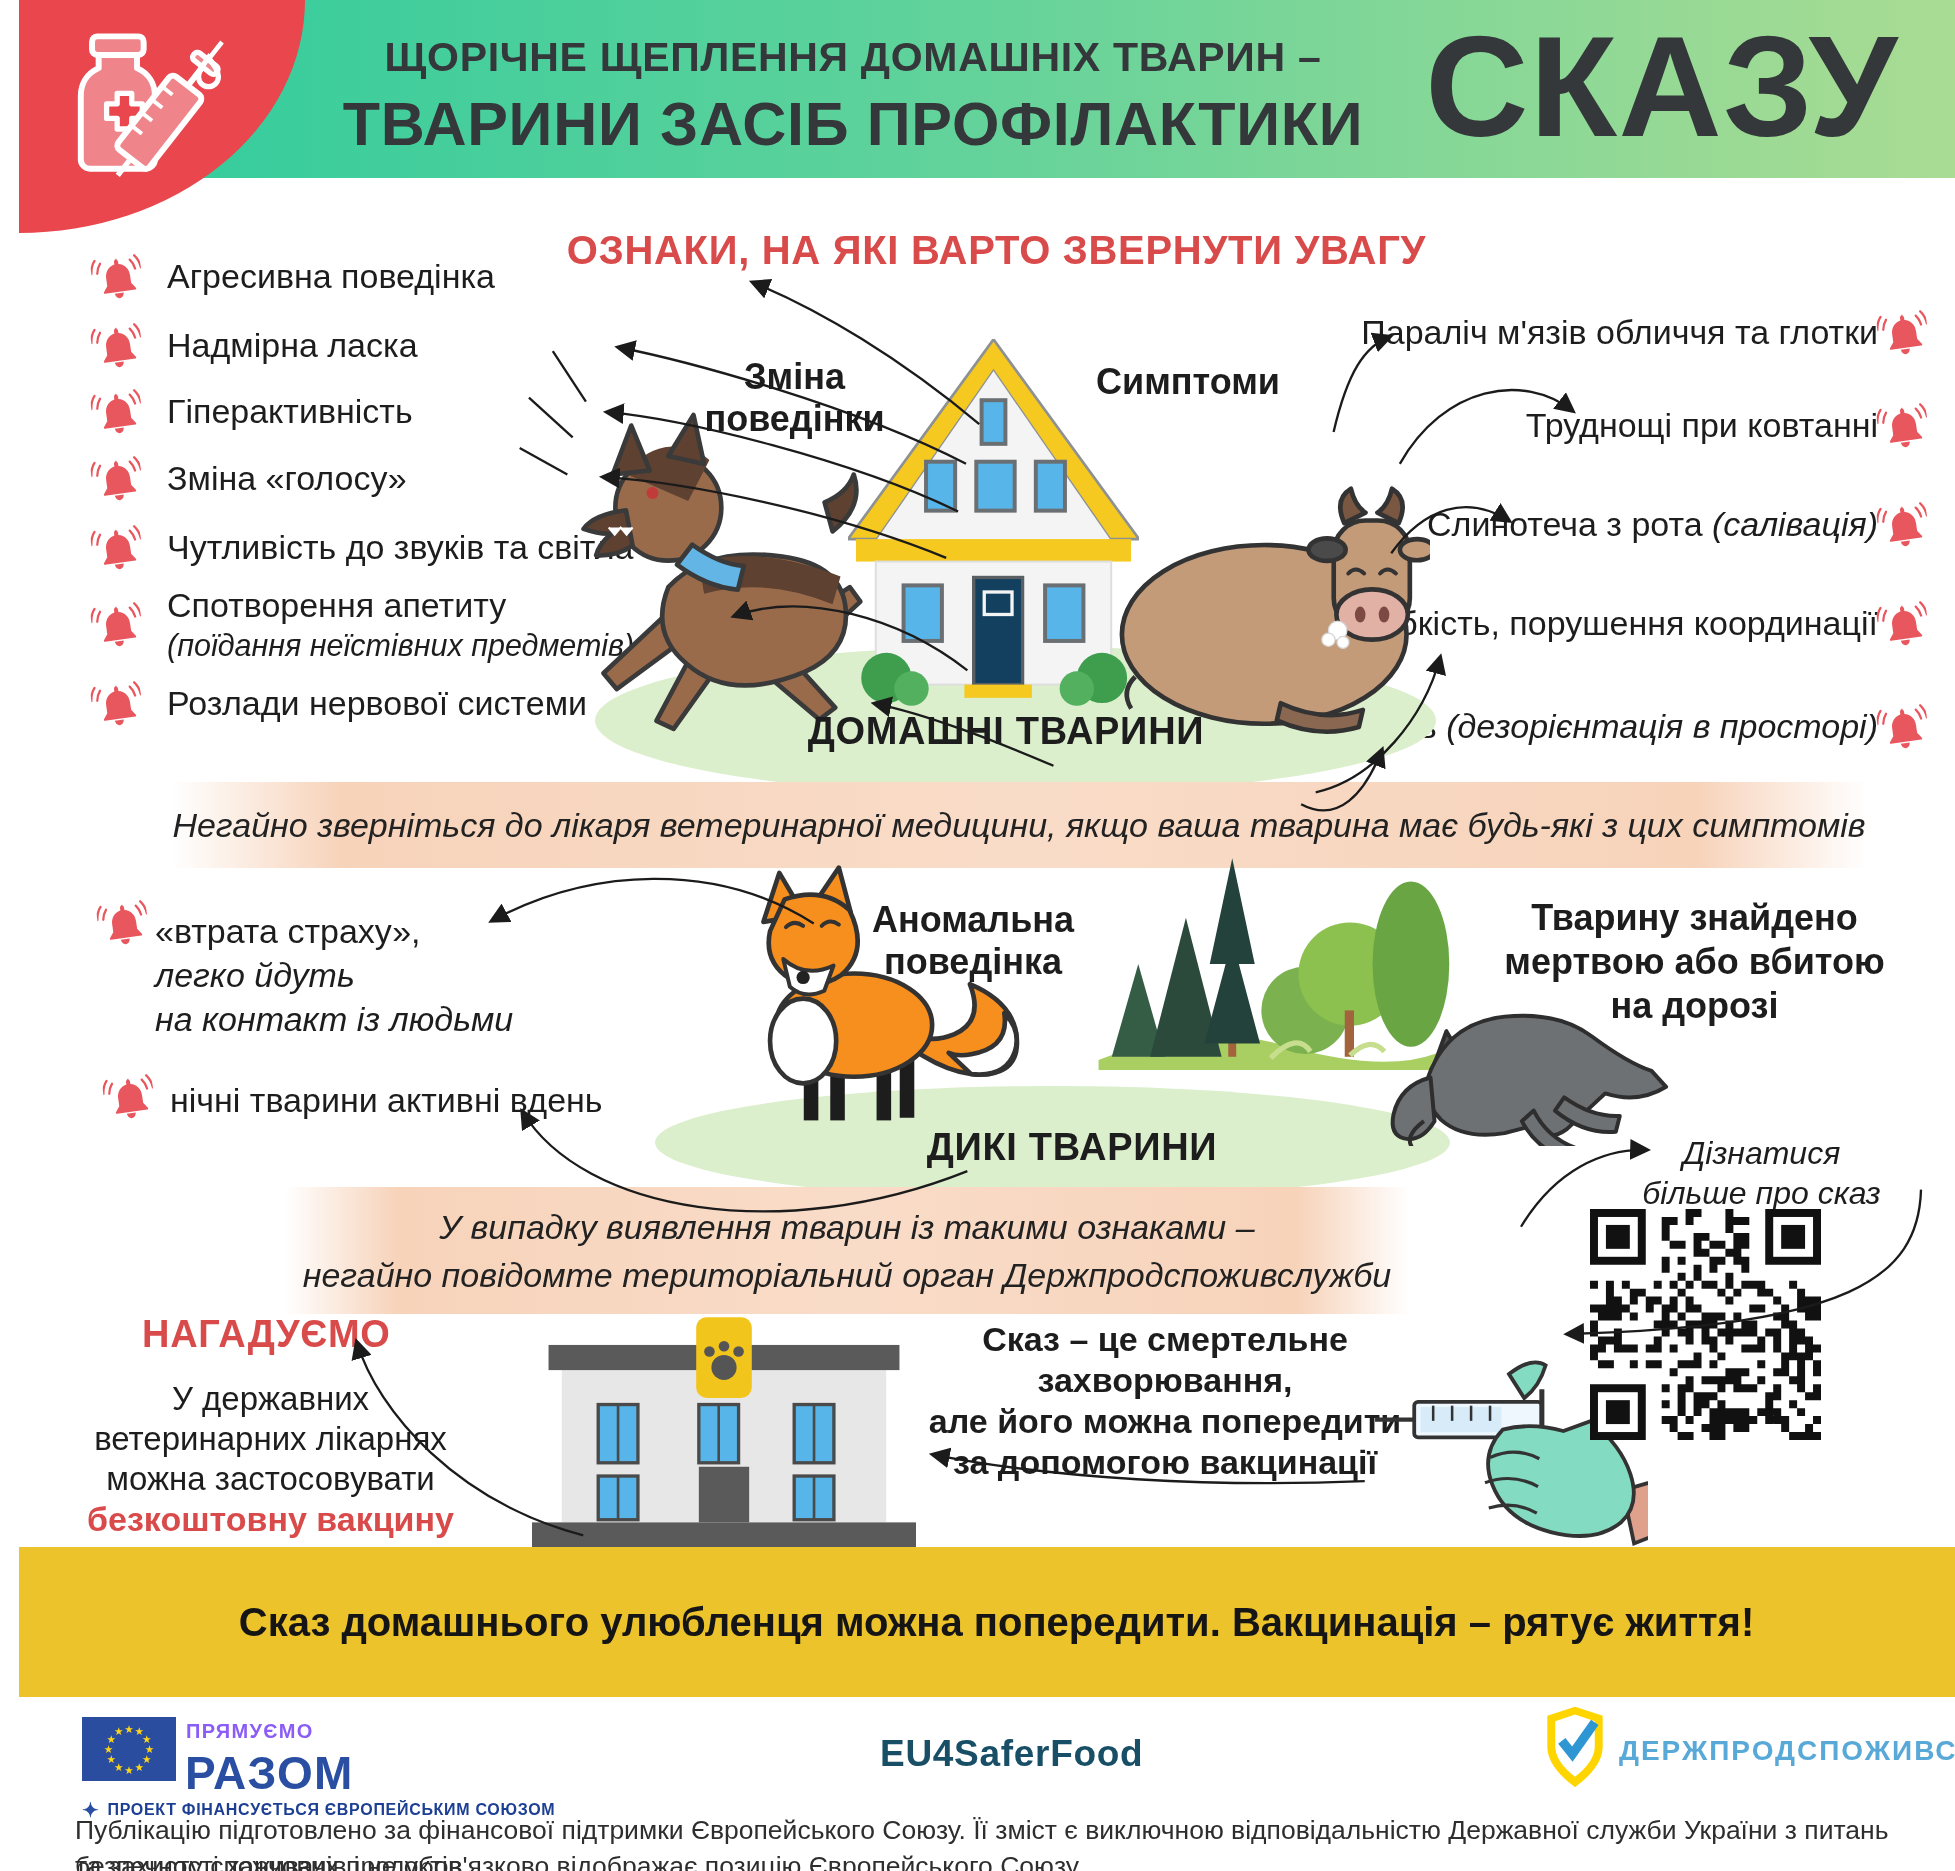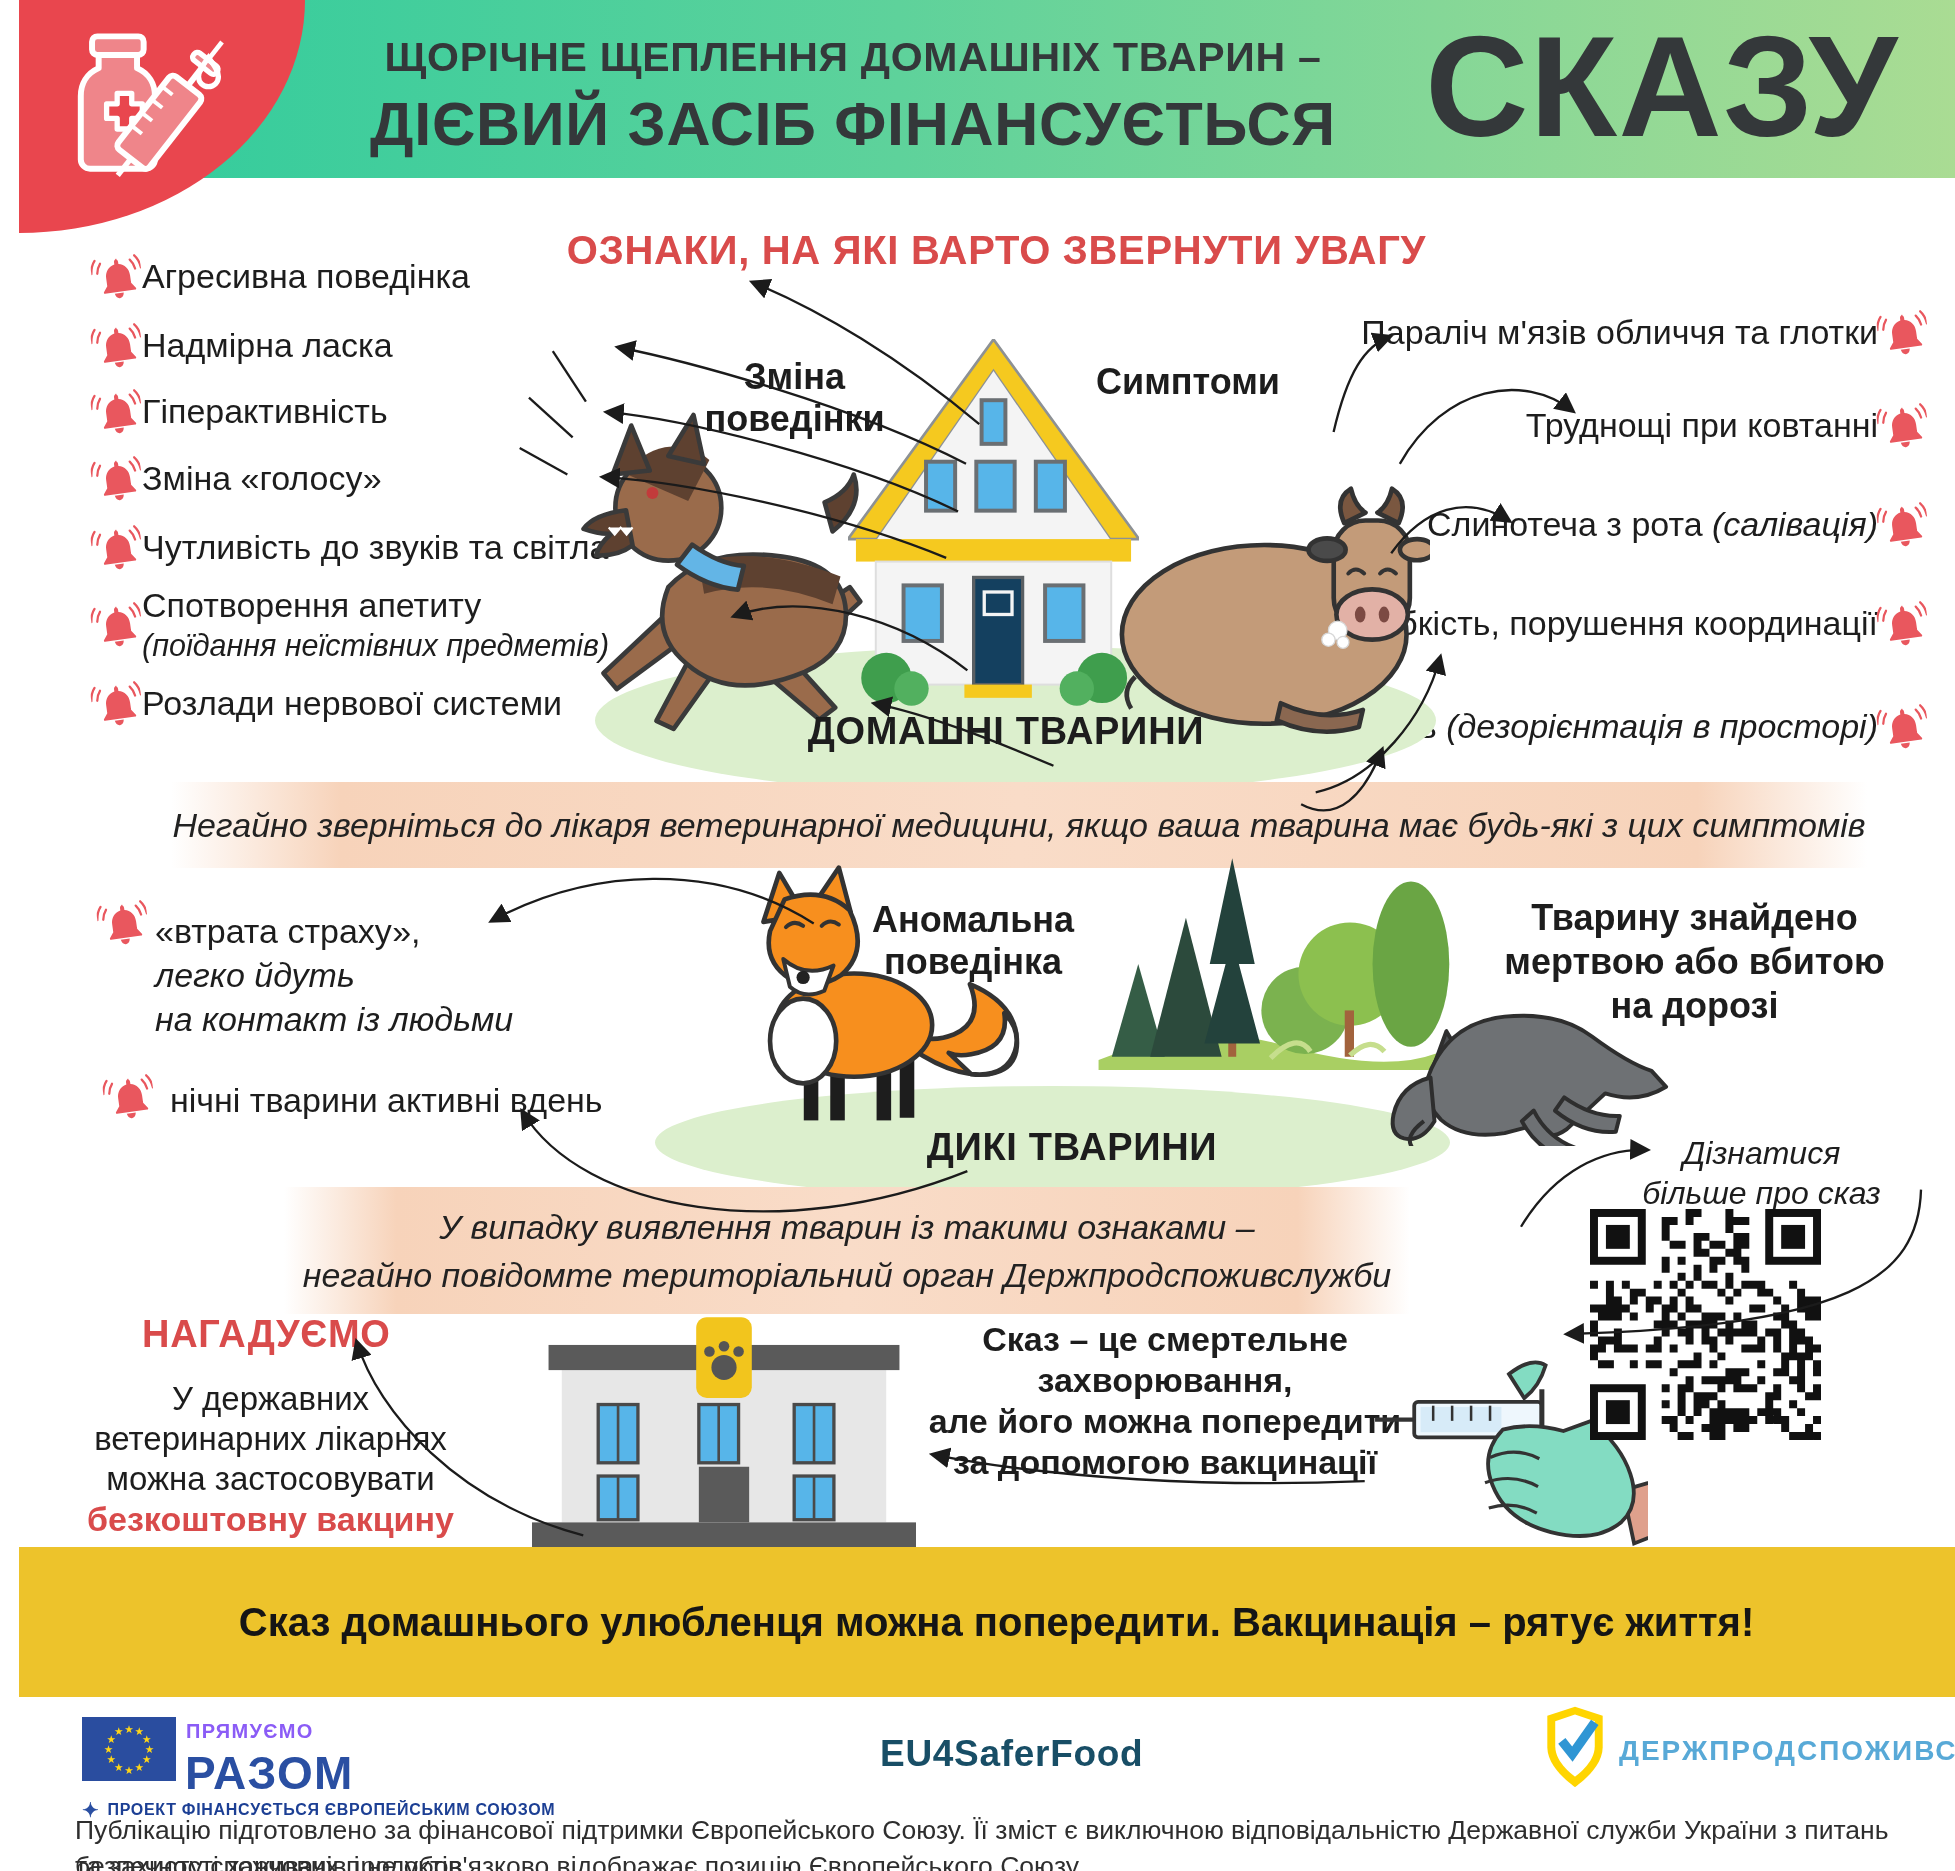--- a/index.html
+++ b/index.html
@@ -13,21 +13,21 @@
   
   .band{left:0;top:0;width:1955px;height:178px;background:linear-gradient(90deg,#2dcb9d 0%,#5ed29b 45%,#abdc93 100%);}
   .blob{left:0;top:0;width:286px;height:233px;background:#e9464e;border-bottom-right-radius:100% 100%;}
   .title1{left:291px;top:34px;width:1086px;font-size:41px;letter-spacing:0.7px;color:#34383a;}
   .title2{left:291px;top:89px;width:1086px;font-size:61px;letter-spacing:0.7px;color:#34383a;}
   .titleBig{left:1345px;top:5.3px;width:596px;font-size:143px;letter-spacing:1.3px;color:#34383a;}
 
   .sectionTitle{left:0;top:228px;width:1955px;font-size:40px;color:#d94b4b;letter-spacing:0.7px;}
 
   
-  .rowL{left:73px;height:53px;display:flex;align-items:center;font-size:34px;}
+  .rowL{left:73px;height:53px;display:flex;align-items:center;gap:25px;font-size:34px;}
   .rowR{right:46px;height:53px;display:flex;align-items:center;font-size:34px;justify-content:flex-end;}
   .bell{width:50px;height:48px;flex:0 0 auto;transform:rotate(-8deg);}
   .note{font-size:30.5px;}
 
   .lbl{font-weight:bold;font-size:36px;line-height:42px;}
   .cap{font-weight:bold;font-size:38px;letter-spacing:0.7px;}
 
   .ell{background:#dcefcd;border-radius:50%;}
 
   .banner{background:linear-gradient(90deg,rgba(248,216,192,0) 0%,#f7d3ba 10%,#f9dcc8 50%,#f7d3ba 90%,rgba(248,216,192,0) 100%);
@@ -91,21 +91,21 @@
         <line x1="140" y1="165" x2="160" y2="165"></line>
           <line x1="140" y1="190" x2="160" y2="190"></line>
       </g>
       <line x1="170" y1="52" x2="170" y2="90" stroke="#fff" stroke-width="9"></line>
       <rect x="148" y="40" width="44" height="14" rx="6" fill="#ef858a" stroke="#fff" stroke-width="8"></rect>
       <line x1="170" y1="6" x2="170" y2="40" stroke="#fff" stroke-width="7"></line>
     </g>
     <path d="M232 58c10 14 15 21 15 29a15 15 0 0 1-30 0c0-8 5-15 15-29z" fill="none" stroke="#fff" stroke-width="8"></path>
   </svg>
   <div class="abs b ctr title1">ЩОРІЧНЕ ЩЕПЛЕННЯ ДОМАШНІХ ТВАРИН –</div>
-  <div class="abs b ctr title2">ДІЄВИЙ ЗАСІБ ФІНАНСУЄТЬСЯ</div>
+  <div class="abs b ctr title2">ТВАРИНИ ЗАСІБ ПРОФІЛАКТИКИ</div>
   <div class="abs b ctr sectionTitle">ОЗНАКИ, НА ЯКІ ВАРТО ЗВЕРНУТИ УВАГУ</div>
 
   <div class="abs b ctr titleBig">СКАЗУ</div>
 
   <div class="abs rowL" style="top:250px">
     <svg class="bell" viewBox="0 0 110 100">
         <use href="#bellsym"></use>
       </svg>
     <span>Агресивна поведінка</span>
   </div>

